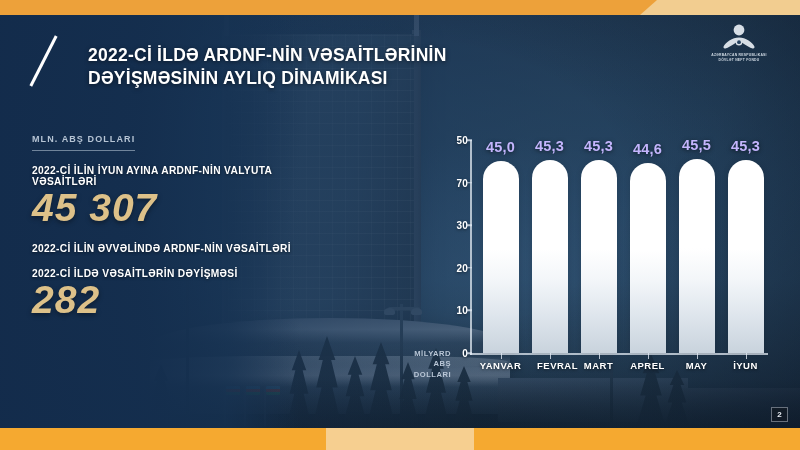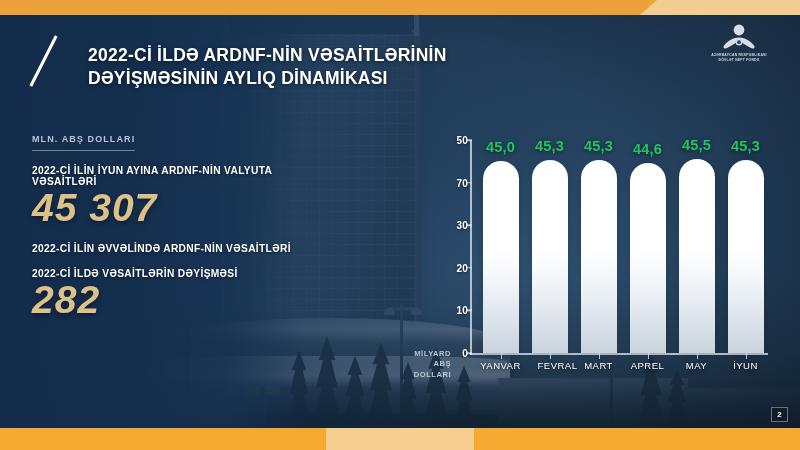--- a/index.html
+++ b/index.html
@@ -295,31 +295,31 @@
   .bar {
     position:absolute; bottom:0; left:0; width:36px;
     border-radius:18px 18px 0 0;
     background: linear-gradient(180deg,
        #ffffff 0%, #ffffff 46%,
        #f3f6f9 62%, #dfe6ed 80%, #c9d3dd 100%);
     box-shadow: 0 0 6px rgba(0,0,0,.12);
   }
   .bar-value {
     position:absolute; left:50%; transform:translateX(-50%);
-    color:#22c55e; font-size:14.5px; font-weight:700;
+    color:#c4b5fd; font-size:14.5px; font-weight:700;
     letter-spacing:.2px; white-space:nowrap;
     text-shadow:0 1px 4px rgba(0,0,0,.55);
   }
   .xtick-mark {
     position:absolute; top:221px; width:1.5px; height:6px;
     background:rgba(225,233,242,.8);
   }
   .xlabel {
     position:absolute; top:228px;
-    color:#ffffff; font-size:9.5px; font-weight:400;
+    color:#ffffff; font-size:9.5px; font-weight:700;
     letter-spacing:.5px; white-space:nowrap;
     transform:translateX(-50%);
     text-shadow:0 1px 3px rgba(0,0,0,.55);
   }
   .chart-unit {
     position:absolute; left:399px; top:349px;
     color:#b9c6d6; font-size:7.6px; font-weight:700;
     letter-spacing:.5px; line-height:1.35;
     text-align:right; width:52px;
     white-space:pre-line;

